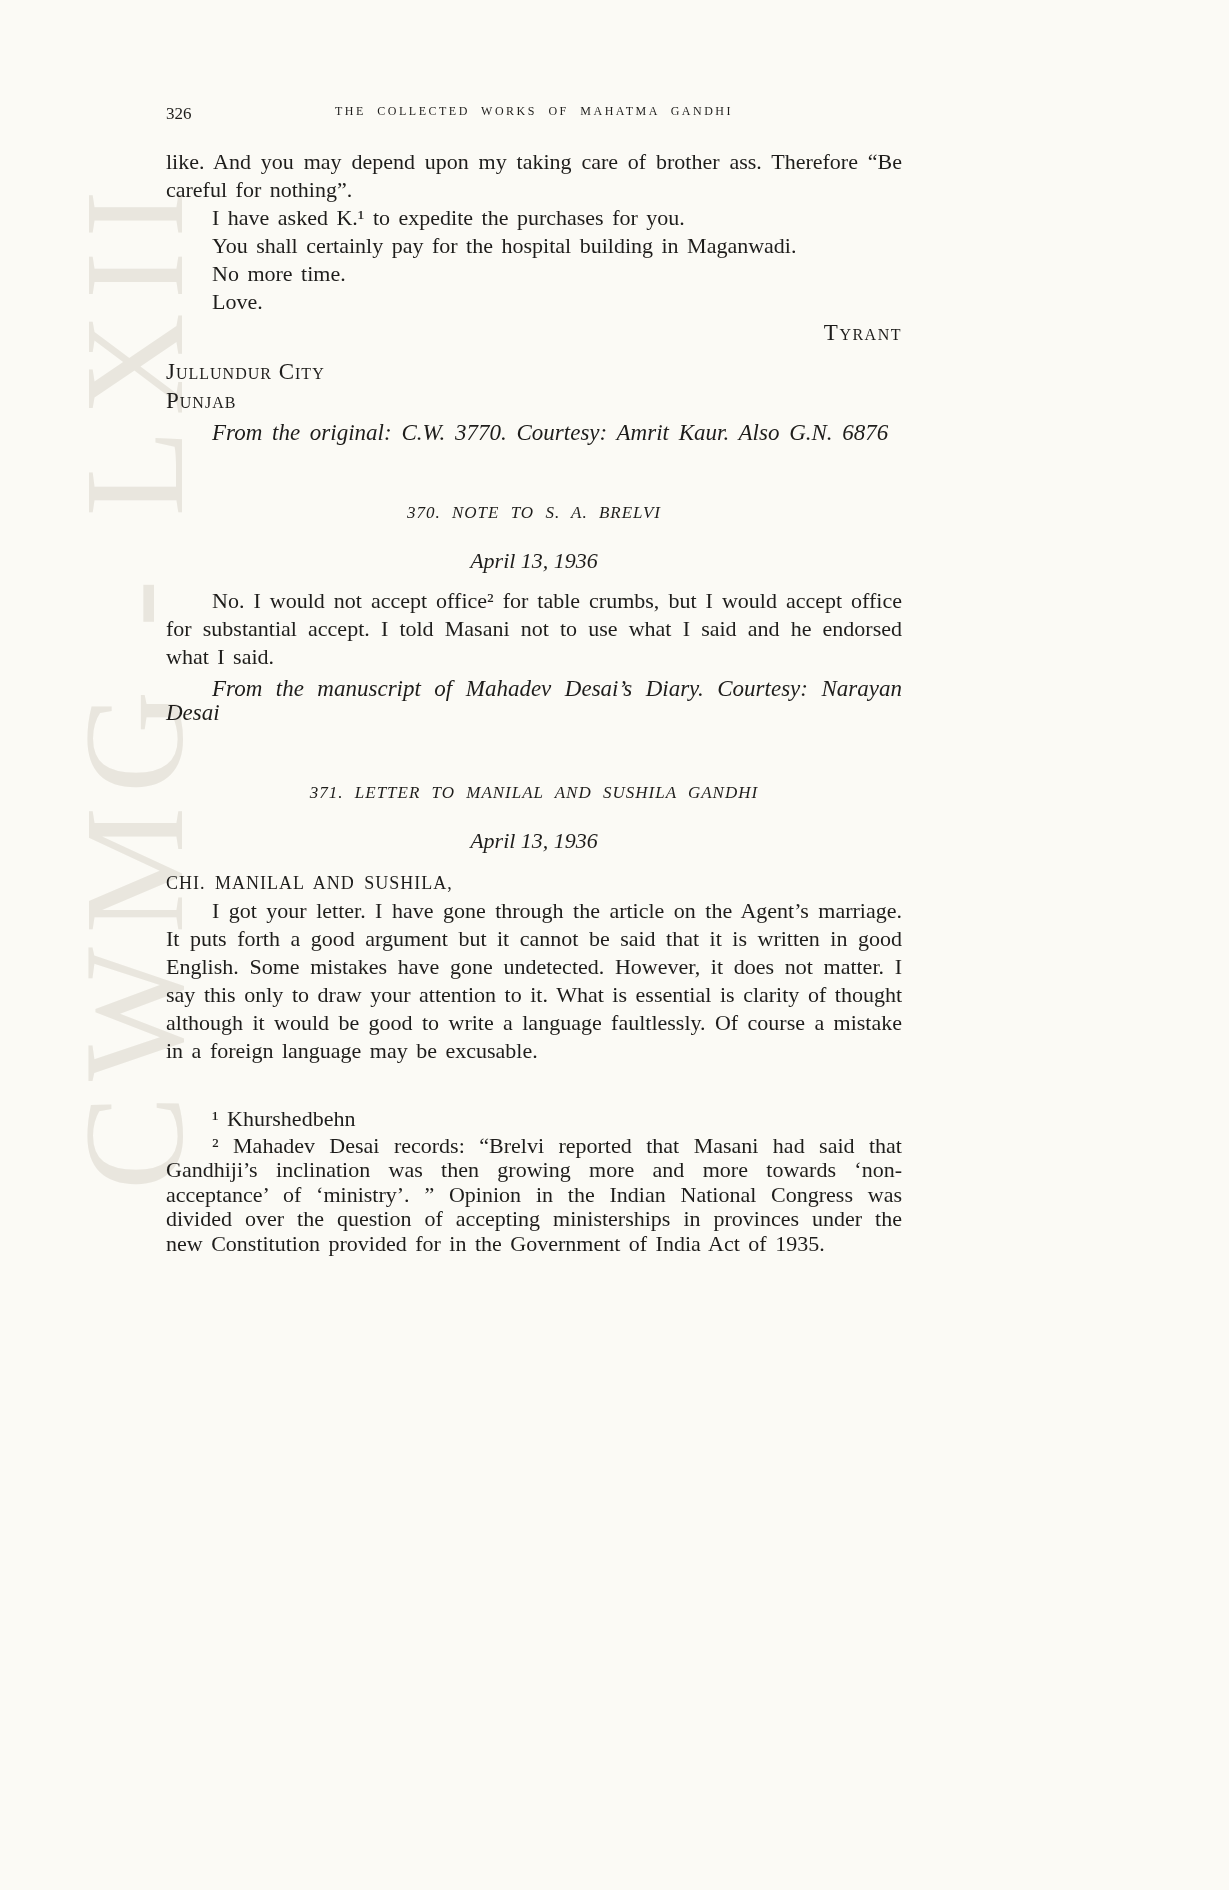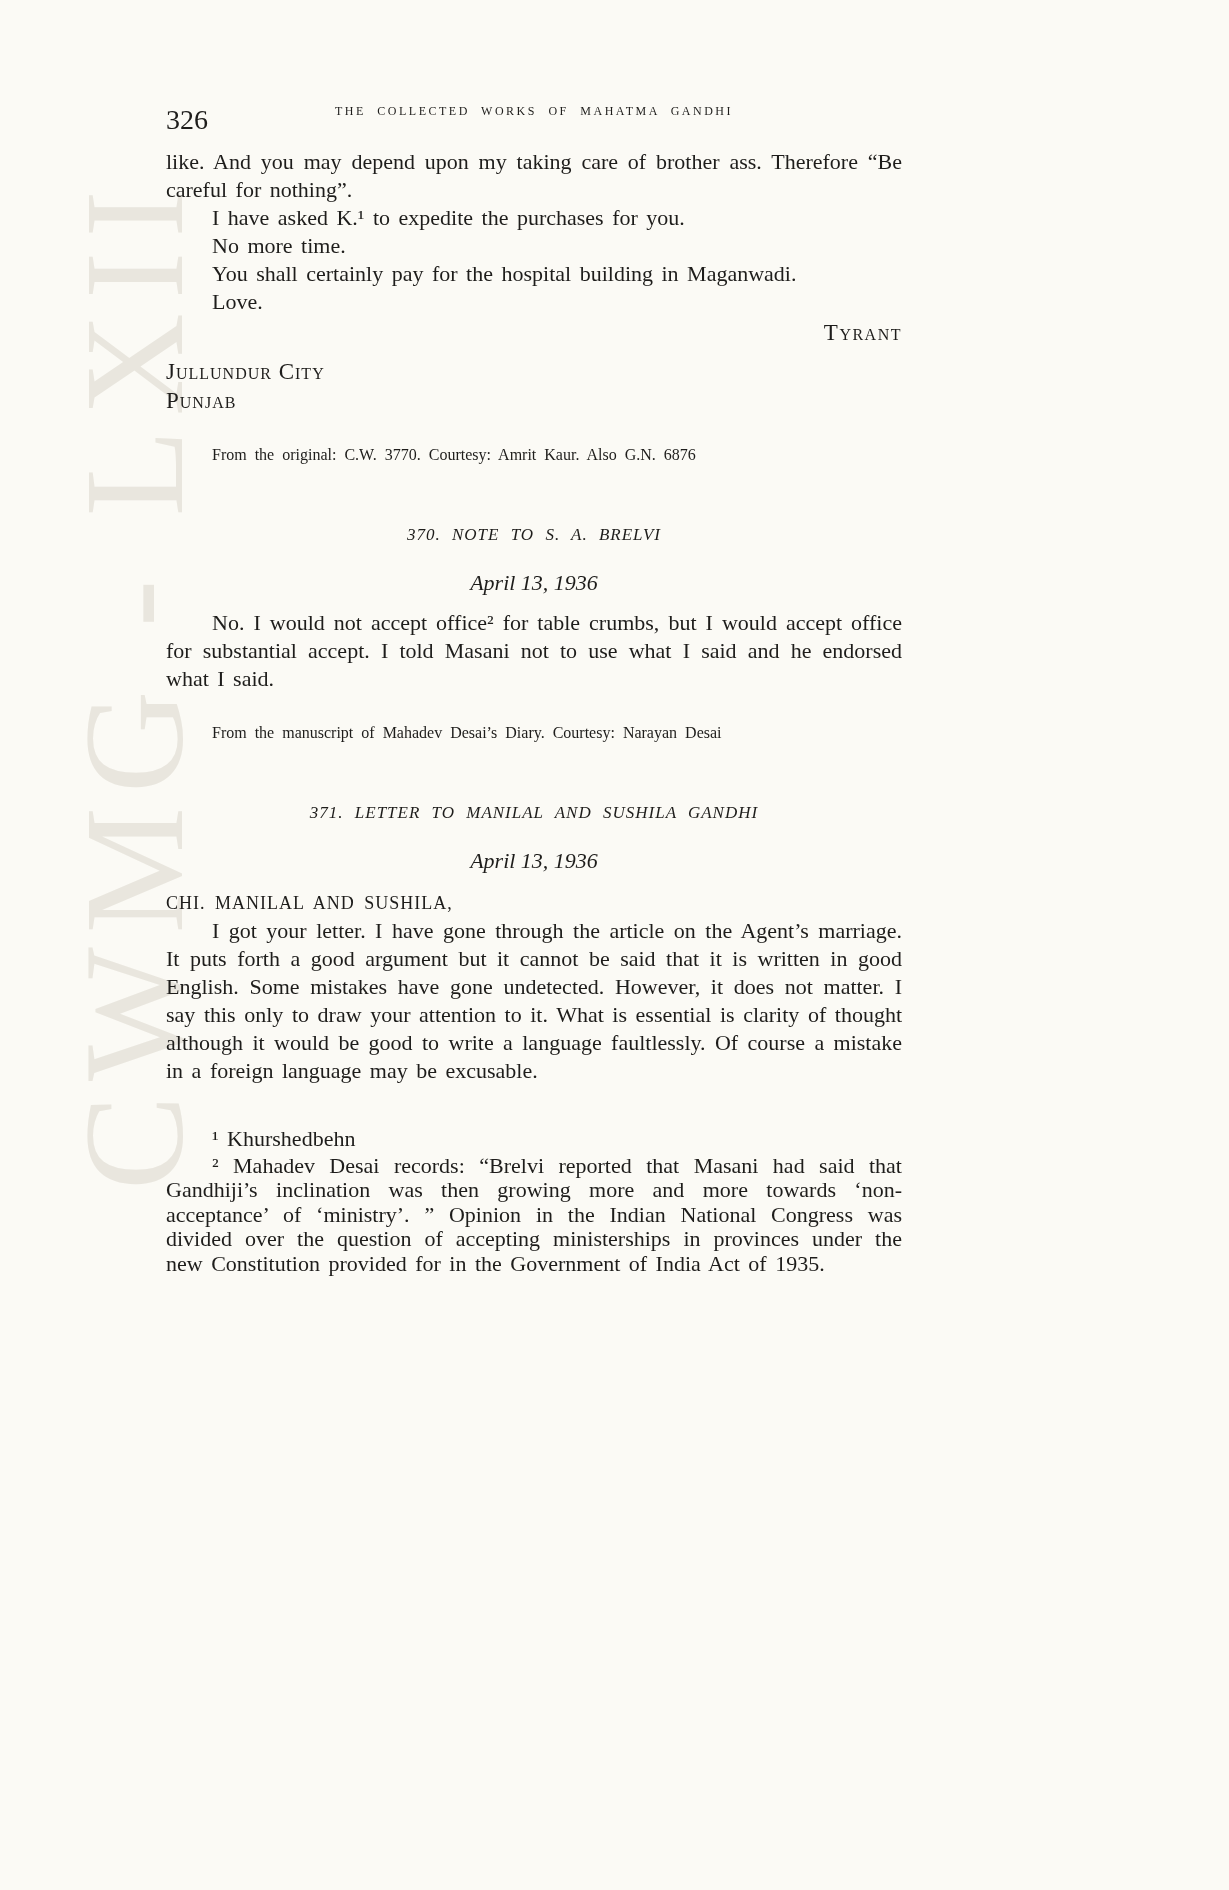--- a/index.html
+++ b/index.html
@@ -30,21 +30,21 @@
   }
 
   .running-head {
     position: absolute;
     left: 166px; top: 104px;
     width: 736px;
     z-index: 1;
   }
   .page-number {
     position: absolute; left: 0; top: 0;
-    font-size: 28px;
+    font-size: 17px;
   }
   .head-title {
     display: block;
     text-align: center;
     font-size: 12px;
     letter-spacing: 2.5px;
     word-spacing: 6px;
   }
 
   .content {
@@ -67,25 +67,26 @@
     letter-spacing: 1.5px;
     font-size: 23px;
   }
   .address-block { margin-top: 10px; line-height: 29px; }
   .sc {
     font-variant: small-caps;
     letter-spacing: 1px;
     font-size: 23px;
   }
   .source-line {
-    margin-top: 28px;
-    font-size: 16px;
+    margin-top: 6px;
+    font-size: 23px;
     line-height: 24px;
     text-indent: 46px;
     word-spacing: 4px;
+    font-style: italic;
   }
   .item-title {
     margin-top: 54px;
     text-align: center;
     font-style: italic;
     font-size: 17px;
     letter-spacing: 1px;
     word-spacing: 6px;
     text-indent: 0;
   }
@@ -121,22 +122,22 @@
   <header class="running-head">
     <span class="page-number">326</span>
     <span class="head-title">THE COLLECTED WORKS OF MAHATMA GANDHI</span>
   </header>
 
   <main class="content">
 
     <section>
       <p class="body-para">like.  And you may depend upon my taking care of brother ass. Therefore “Be careful for nothing”.</p>
       <p class="body-para indent">I have asked K.¹ to expedite the purchases for you.</p>
+      <p class="body-para indent">You shall certainly pay for the hospital building in Maganwadi.</p>
       <p class="body-para indent">No more time.</p>
-      <p class="body-para indent">You shall certainly pay for the hospital building in Maganwadi.</p>
       <p class="body-para indent">Love.</p>
       <p class="signoff">Tyrant</p>
       <div class="address-block">
         <p class="sc">Jullundur City</p>
         <p class="sc">Punjab</p>
       </div>
       <p class="source-line">From the original: C.W. 3770. Courtesy: Amrit Kaur. Also G.N. 6876</p>
     </section>
 
     <section>

